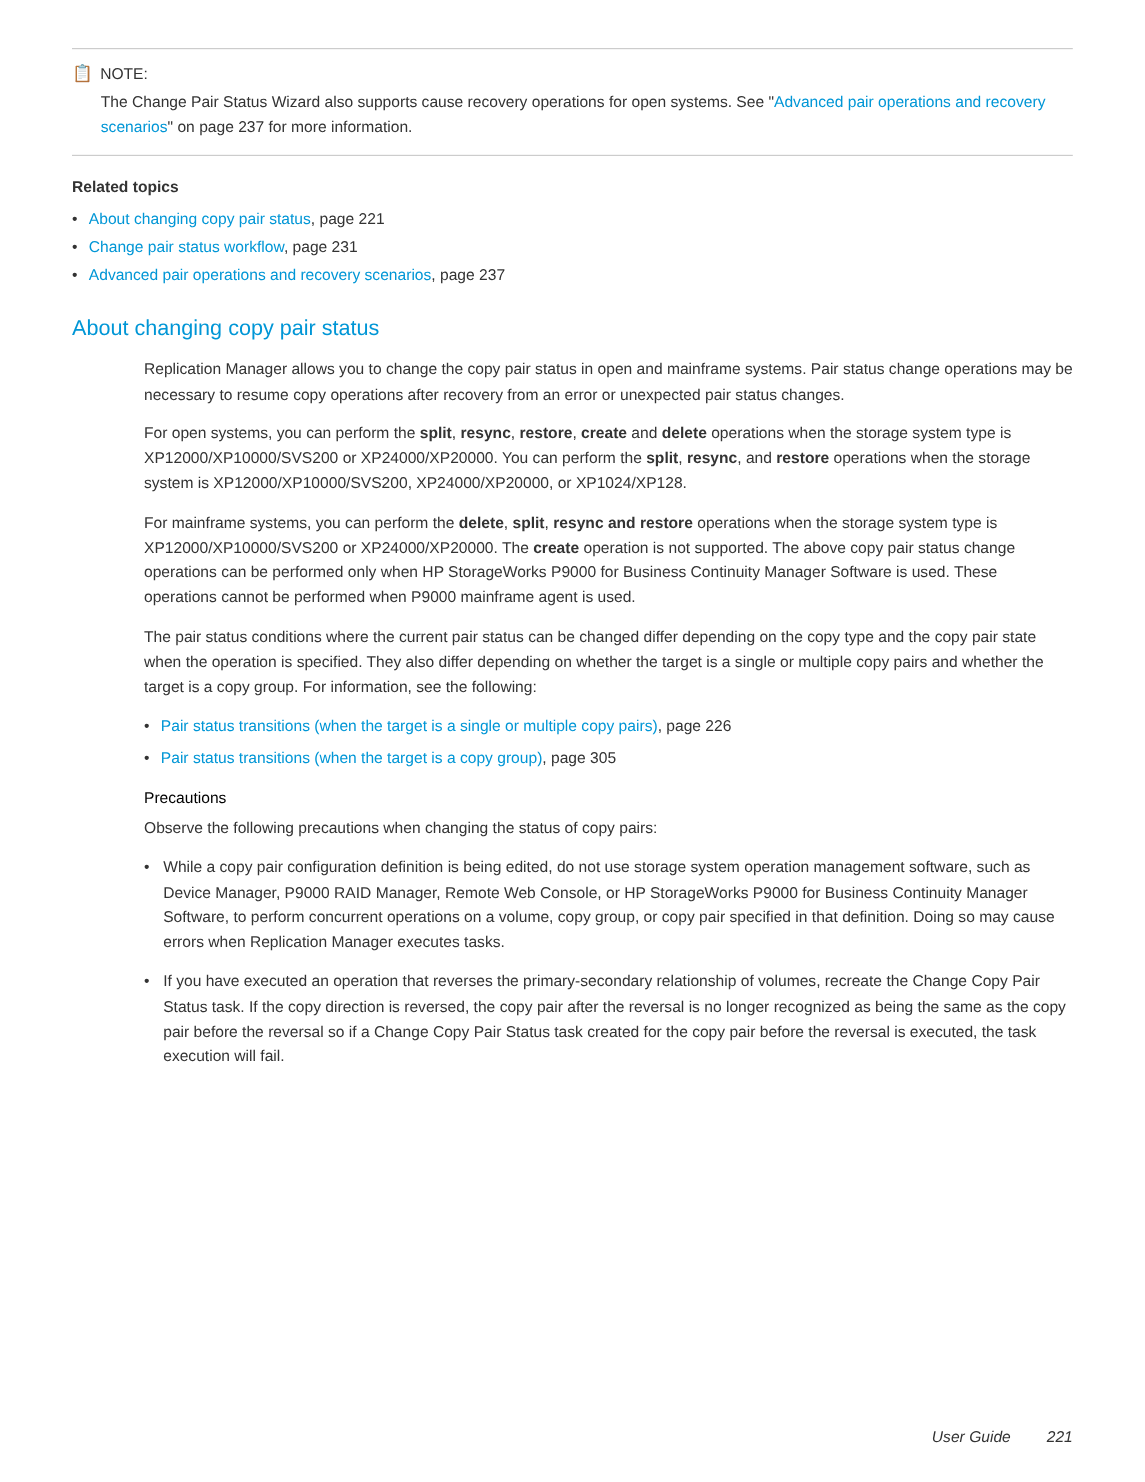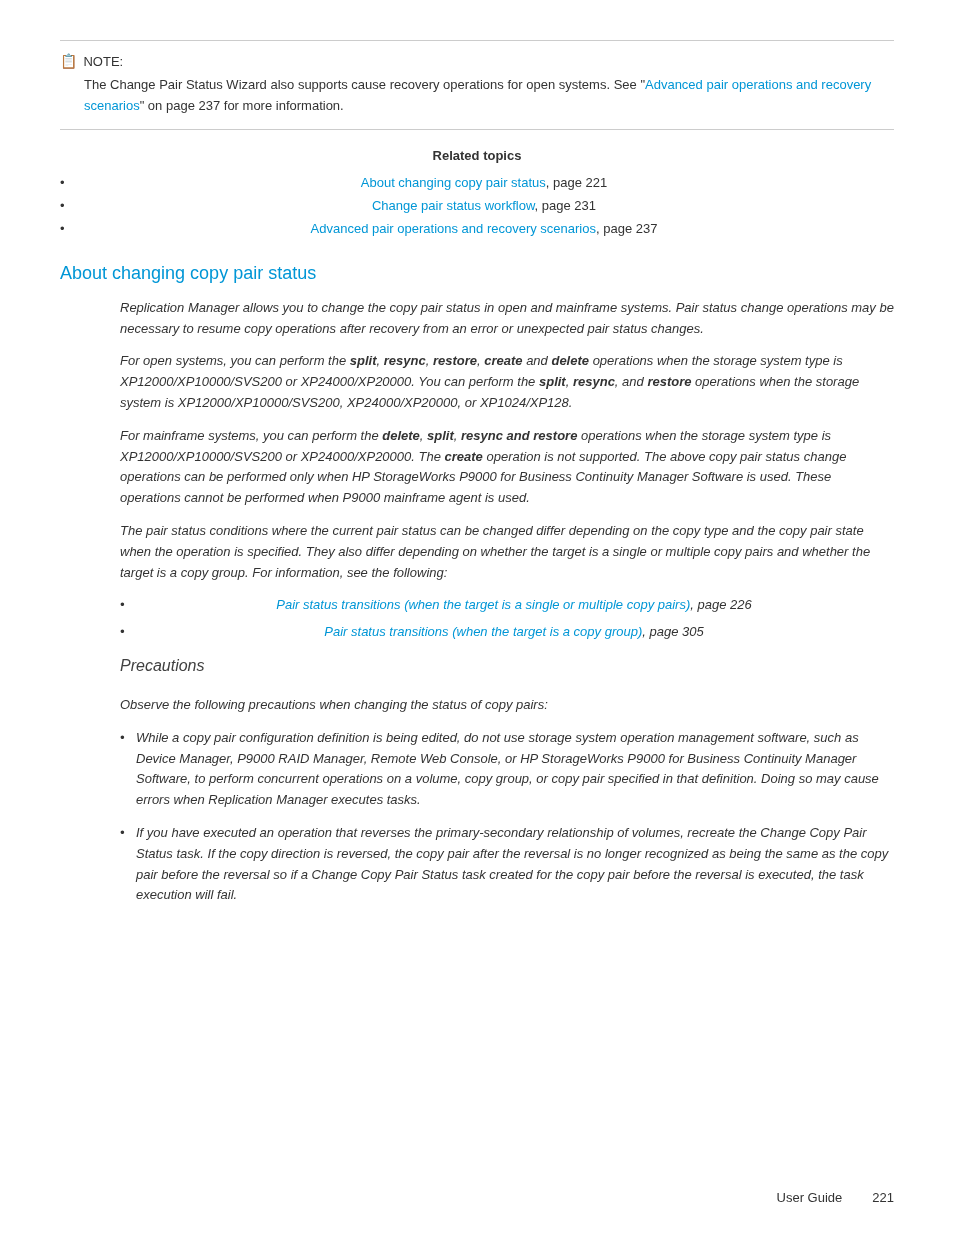--- a/index.html
+++ b/index.html
@@ -36,21 +36,20 @@
       padding-left: 24px;
       line-height: 1.6;
       font-size: 13px;
     }
     a, .link {
       color: #0096d6;
       text-decoration: none;
     }
     .related-topics {
       margin-bottom: 22px;
-      text-align: center;
     }
     .related-topics-title {
       font-weight: bold;
       font-size: 13px;
       margin-bottom: 8px;
     }
     .related-topics ul {
       list-style: none;
       padding-left: 0;
     }
@@ -68,39 +67,37 @@
     }
     .section-heading {
       font-size: 18px;
       color: #0096d6;
       font-weight: normal;
       margin-bottom: 14px;
       margin-top: 4px;
     }
     .section-body {
       padding-left: 60px;
-      font-style: italic;
     }
     .para {
       line-height: 1.6;
       font-size: 13px;
       margin-bottom: 12px;
     }
     .subsection-heading {
-      color: #404040;
-      font-size: 16px;
+      color: #000000;
+      font-size: 13px;
       font-weight: normal;
-      margin-bottom: 20px;
+      margin-bottom: 8px;
       margin-top: 6px;
     }
     .bullet-list {
       list-style: none;
       padding-left: 0;
       margin-bottom: 14px;
-      text-align: center;
     }
     .bullet-list li {
       padding-left: 14px;
       position: relative;
       line-height: 1.6;
       font-size: 13px;
       margin-bottom: 6px;
     }
     .bullet-list li::before {
       content: "•";
@@ -128,20 +125,21 @@
       color: #333;
     }
     .footer {
       position: absolute;
       bottom: 30px;
       right: 60px;
       font-size: 13px;
       color: #333;
       display: flex;
       gap: 30px;
+      font-style: italic;
     }
   </style>
 </head>
 <body>
 
 <div class="note-box">
   <div class="note-header">
     <span class="note-icon">📋</span>
     <span class="note-label">NOTE:</span>
   </div>

